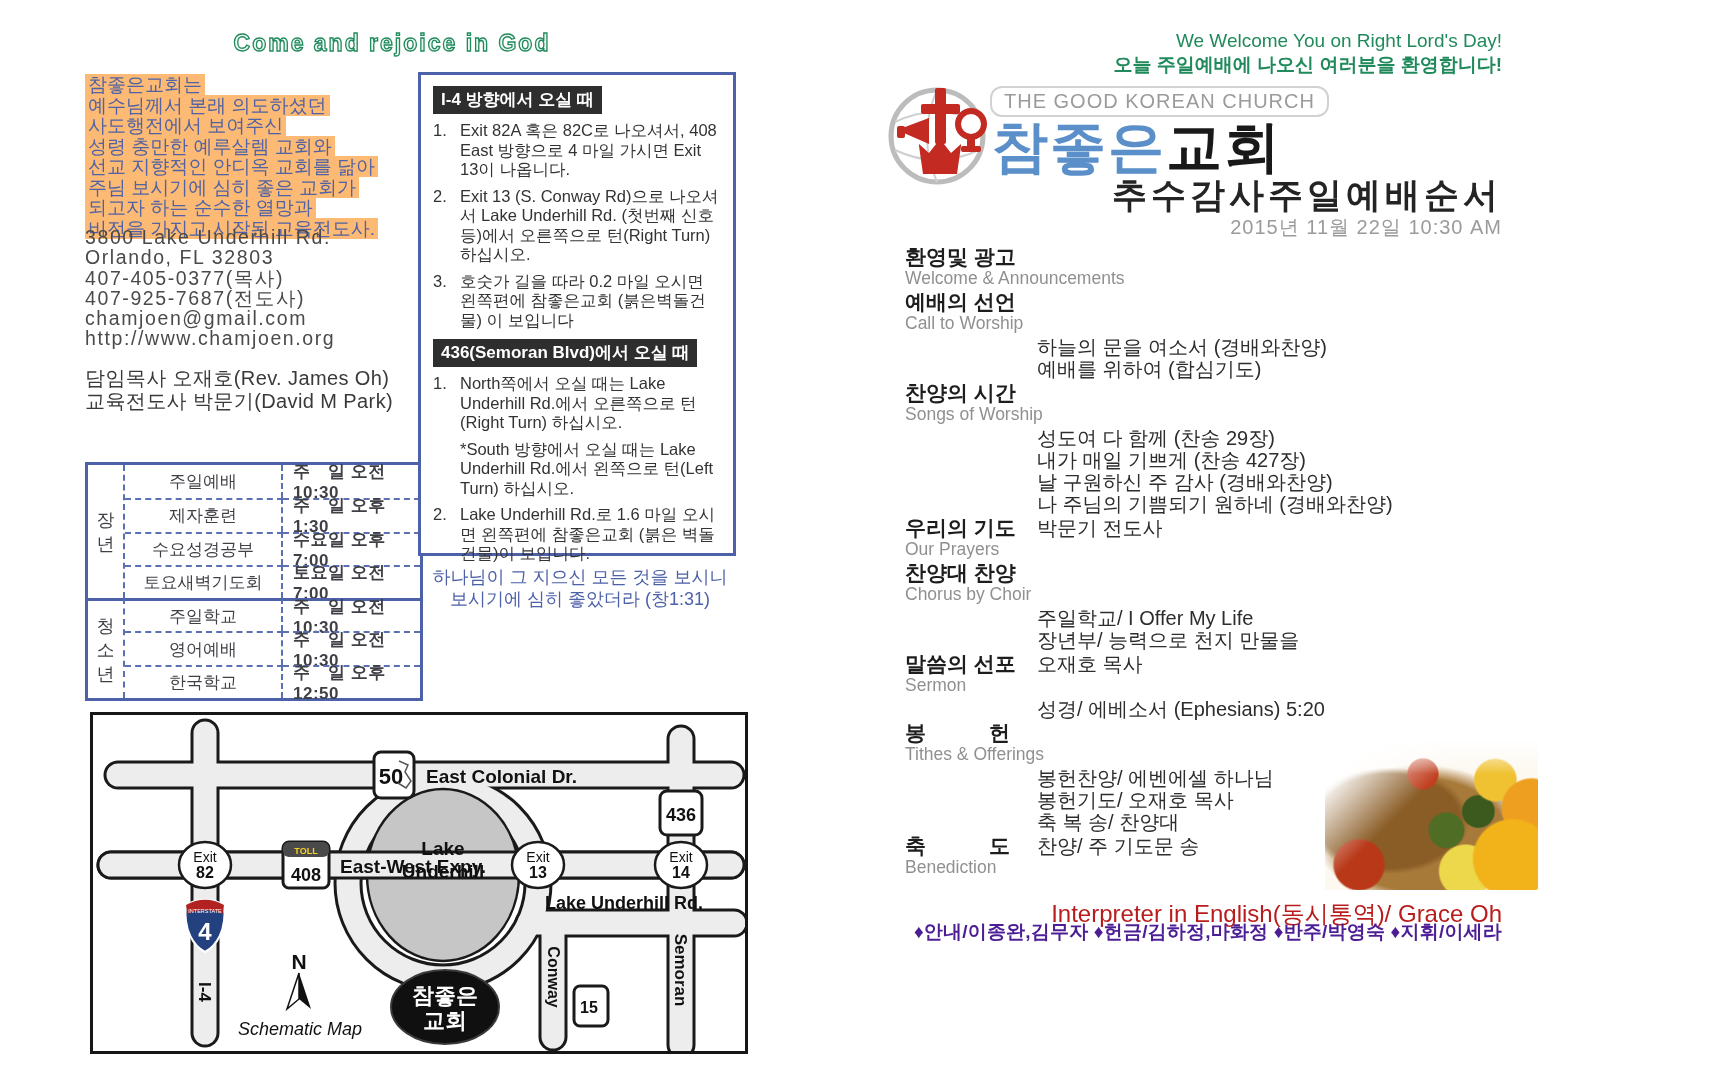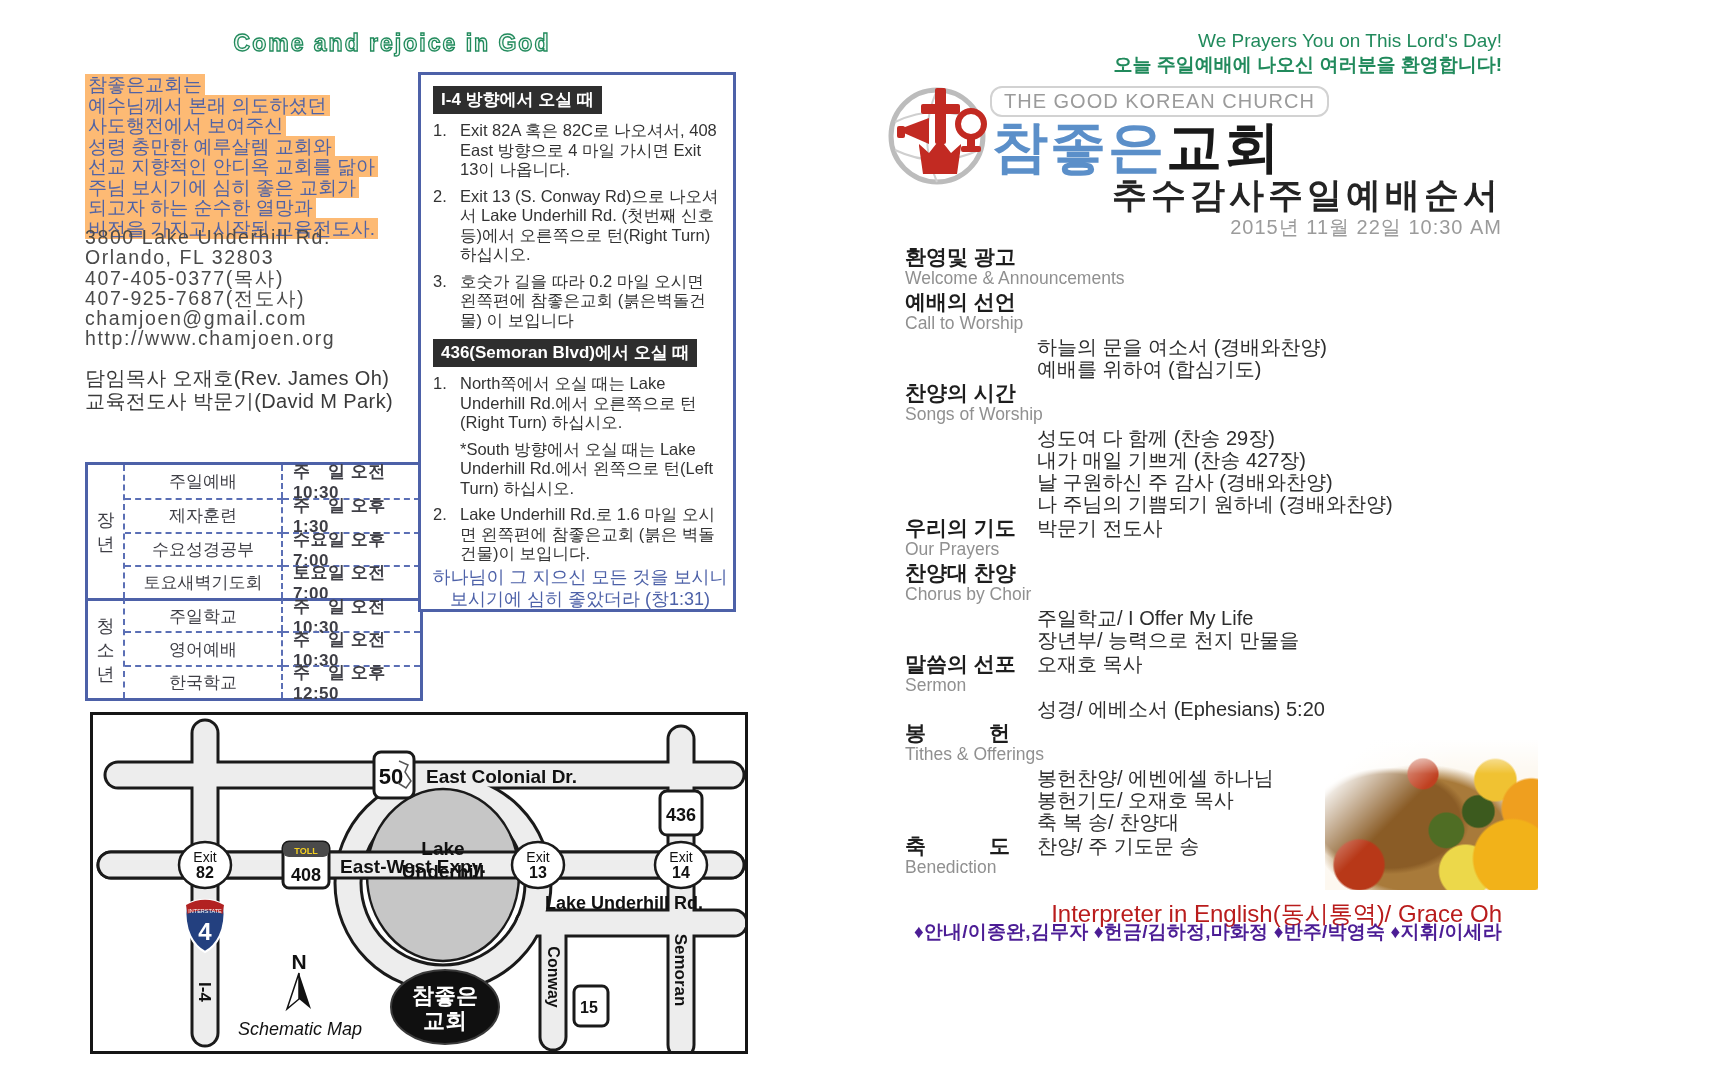--- a/index.html
+++ b/index.html
@@ -14,21 +14,21 @@
   #pastors{left:85px;top:367px;font-size:20px;line-height:22.5px;color:#3a3a3a;letter-spacing:0.4px;}
 
   #schedule-grid{left:85px;top:462px;display:grid;grid-template-columns:37px 158px 137px;grid-auto-rows:33.3px;border:3px solid #4d61a8;background:#fff;}
   .sch-label{display:flex;align-items:center;justify-content:center;text-align:center;border-right:2px dashed #5b6fb5;font-size:18px;color:#3f3f46;padding:0 9px;word-break:break-all;line-height:24px;}
   .sch-cell{display:flex;align-items:center;font-size:17px;color:#3f3f46;}
   .sch-name{justify-content:center;border-right:2px dashed #5b6fb5;}
   .sch-time{justify-content:flex-start;padding-left:10px;font-weight:bold;letter-spacing:0.5px;}
   .dash-top{border-top:2px dashed #5b6fb5;}
   .solid-top{border-top:3px solid #4d61a8;}
 
-  #directions{left:418px;top:72px;width:318px;height:540px;border:3px solid #4d61a8;box-sizing:border-box;padding:9px 10px 0 12px;background:#fff;}
+  #directions{left:418px;top:72px;width:318px;height:484px;border:3px solid #4d61a8;box-sizing:border-box;padding:9px 10px 0 12px;background:#fff;}
   .dir-title{display:inline-block;background:#2e2e2e;color:#ffffff;font-weight:bold;font-size:17px;padding:2px 8px 3px;margin:2px 0 7px;}
   .dir-item{display:flex;font-size:16.5px;line-height:19.5px;color:#333;margin-bottom:7px;}
   .dir-n{width:27px;flex:none;}
   .dir-t{flex:1;}
 
   #verse{left:425px;top:566px;width:310px;text-align:center;font-size:18px;line-height:22px;color:#4d61a8;}
 
   #map-box{left:90px;top:712px;width:652px;height:336px;border:3px solid #161616;box-sizing:content-box;background:#fff;}
   #map-box svg{display:block;}
   .map-txt{font-family:"Liberation Sans",sans-serif;fill:#111;}
@@ -250,21 +250,21 @@
       <text class="map-txt" font-size="16" font-weight="bold" text-anchor="middle" transform="rotate(90 460 262)" x="460" y="267">Conway</text>
       <g>
         <rect x="481" y="271" width="34" height="40" rx="6" fill="#fff" stroke="#1a1a1a" stroke-width="3"></rect>
         <text class="map-txt" x="496" y="298" font-size="16" font-weight="bold" text-anchor="middle">15</text>
       </g>
 
       <text class="map-txt" font-size="17" font-weight="bold" text-anchor="middle" transform="rotate(90 588 255)" x="588" y="261">Semoran</text>
     </svg>
   </div>
 
-  <div class="abs" id="welcome-en">We Prayers You on This Lord's Day!</div>
+  <div class="abs" id="welcome-en">We Welcome You on Right Lord's Day!</div>
   <div class="abs" id="welcome-ko">오늘 주일예배에 나오신 여러분을 환영합니다!</div>
 
   <div class="abs" id="logo-emblem">
     <svg width="112" height="108" viewBox="0 0 112 108">
       <circle cx="54" cy="56" r="46" fill="none" stroke="#bcbcbc" stroke-width="5"></circle>
       <path d="M12,42 Q54,22 96,42" fill="none" stroke="#cfcfcf" stroke-width="2"></path>
       <path d="M12,70 Q54,90 96,70" fill="none" stroke="#cfcfcf" stroke-width="2"></path>
       <path d="M54,10 Q34,56 54,102" fill="none" stroke="#cfcfcf" stroke-width="2"></path>
       <g fill="#c22a22">
         <rect x="52" y="8" width="11" height="56" rx="2"></rect>

